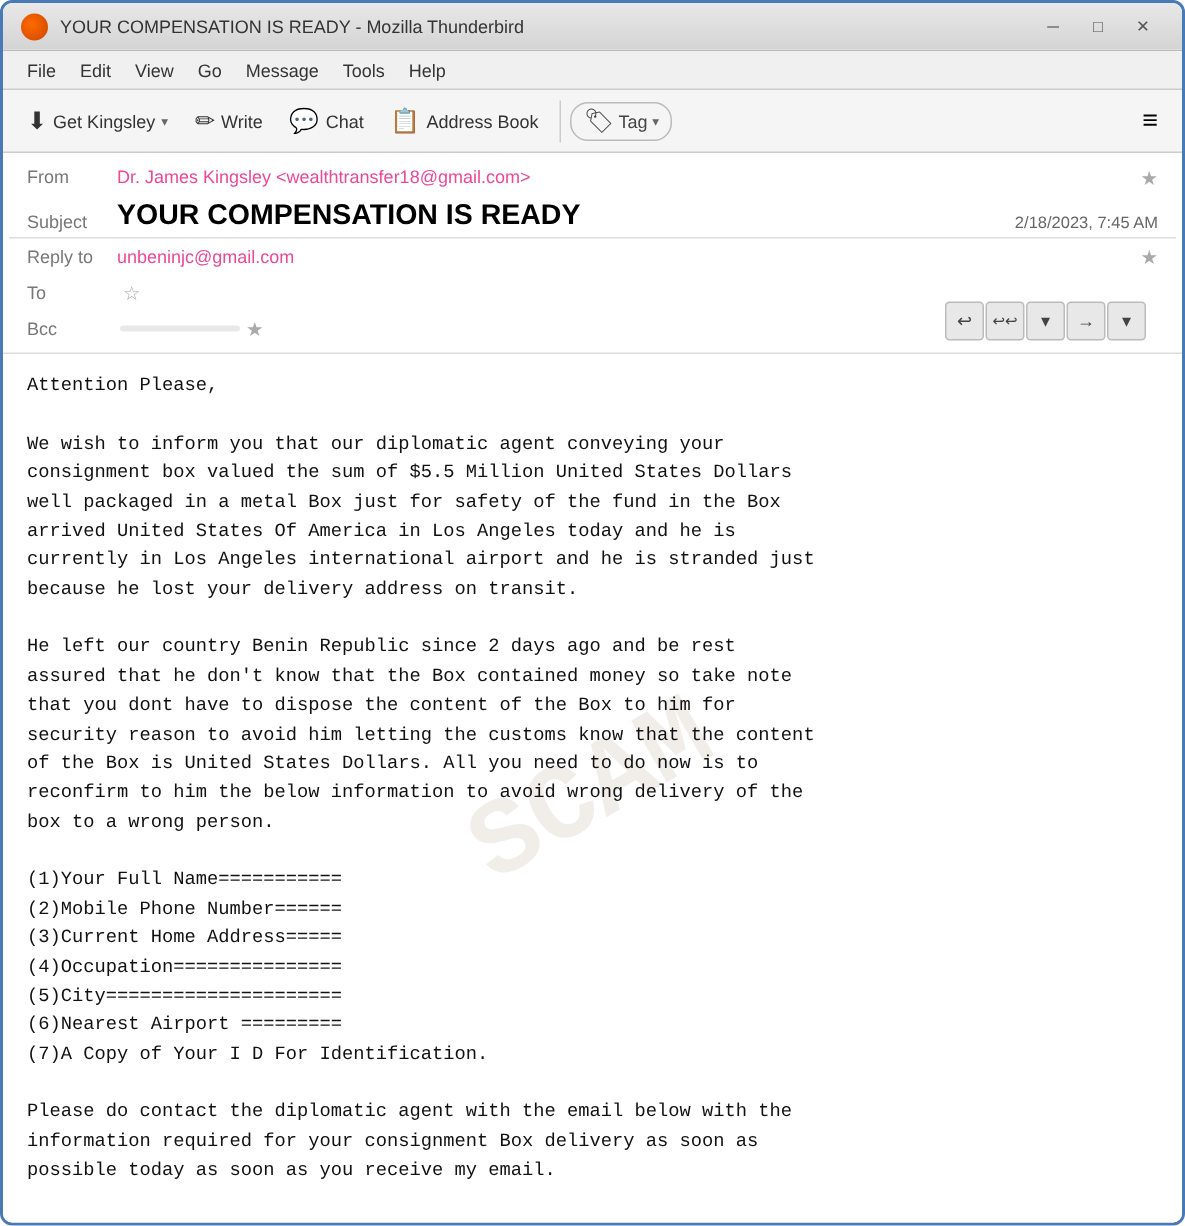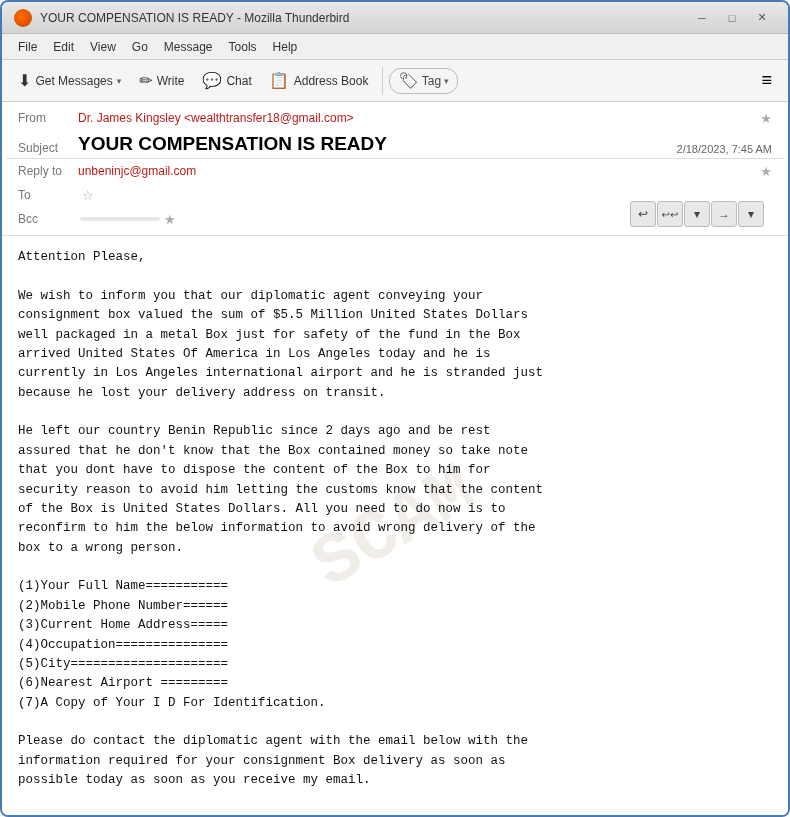--- a/index.html
+++ b/index.html
@@ -129,21 +129,21 @@
       min-height: 24px;
     }
     .header-label {
       color: #777;
       font-size: 12px;
       width: 60px;
       flex-shrink: 0;
     }
     .header-value {
       font-size: 12px;
-      color: #b91c1c;
+      color: #ec4899;
       flex: 1;
     }
     .star-icon {
       color: #aaa;
       font-size: 13px;
       margin-left: 4px;
       cursor: pointer;
     }
 
     
@@ -290,21 +290,21 @@
   <span class="menu-item">View</span>
   <span class="menu-item">Go</span>
   <span class="menu-item">Message</span>
   <span class="menu-item">Tools</span>
   <span class="menu-item">Help</span>
 </div>
 
 <div class="toolbar">
   <button class="toolbar-btn">
     <span class="toolbar-icon">⬇</span>
-    <span>Get Messages</span>
+    <span>Get Kingsley</span>
     <span class="dropdown-arrow">▾</span>
   </button>
   <button class="toolbar-btn">
     <span class="toolbar-icon">✏</span>
     <span>Write</span>
   </button>
   <button class="toolbar-btn">
     <span class="toolbar-icon">💬</span>
     <span>Chat</span>
   </button>

